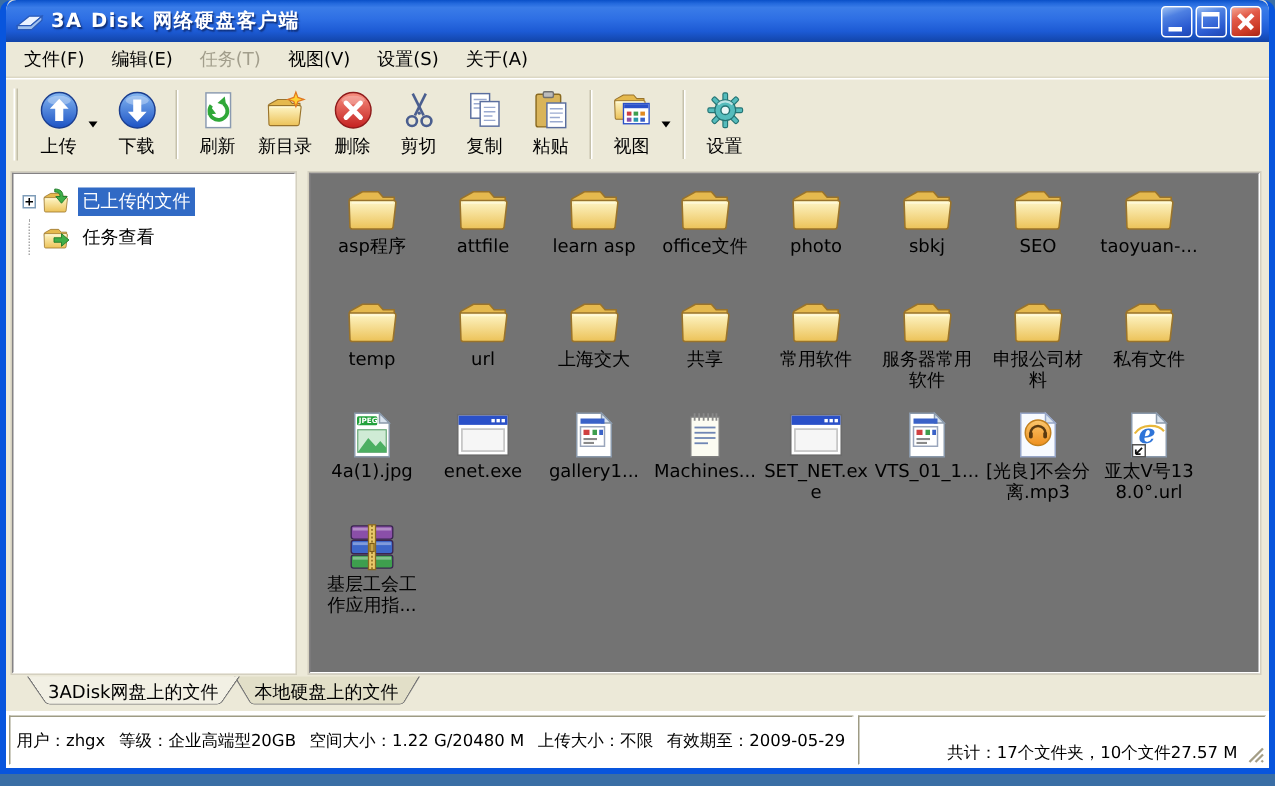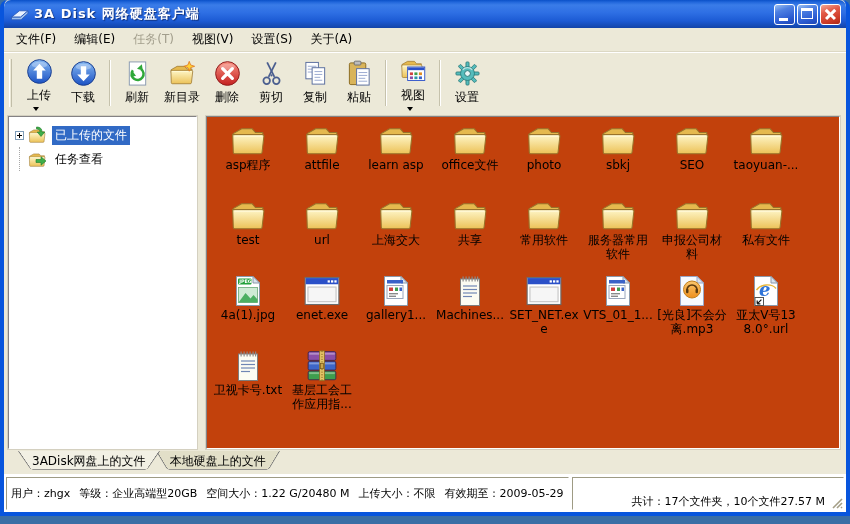--- a/index.html
+++ b/index.html
@@ -26,33 +26,33 @@
   .g-x::before { transform:rotate(45deg); } .g-x::after { transform:rotate(-45deg); }
   
   .menubar { flex:0 0 23px; display:flex; align-items:center; background:#ECE9D8; padding-left:3px;
     border-bottom:1px solid #DCD8C4; }
   .menu-item { padding:3px 9px; cursor:default; }
   .menu-item.disabled { color:#A29E8C; }
   
   .toolbar { flex:0 0 60px; display:flex; align-items:center; background:#ECE9D8;
     border-top:1px solid #FFF; padding:2px 2px; }
   .tbgrip { width:3px; height:48px; border-left:1px solid #FFF; border-right:1px solid #C2BEA8; margin:0 5px 0 3px; }
-  .tbbtn { display:flex; flex-direction:column; align-items:center; cursor:default;font-family:Liberation Serif, serif; }
+  .tbbtn { display:flex; flex-direction:row; align-items:center; cursor:default;font-family:Liberation Serif, serif; }
   .tbbtn .col { display:flex; flex-direction:column; align-items:center; padding:3px 5px; min-width:44px; }
   .tbbtn svg { width:27px; height:27px; }
   .tblabel { margin-top:2px; white-space:nowrap; }
   .dd { width:0; height:0; border-left:3.5px solid transparent; border-right:3.5px solid transparent;
     border-top:4px solid #000; margin:0 4px 0 -2px; align-self:center; }
   .tbsep { width:2px; height:46px; border-left:1px solid #C6C2AC; border-right:1px solid #FFF; margin:0 4px; }
   
   .content { flex:1; display:flex; padding:3px 6px 2px 4px; min-height:0; }
   .tree-panel { width:189px; flex:0 0 189px; background:#fff; overflow:hidden;
     border:1px solid; border-color:#848284 #FFF #FFF #848284; outline:1px solid #D4D0C0; padding:6px 2px; }
   .splitter { width:9px; flex:0 0 9px; }
-  .files-panel { flex:1; background:#c2410c; overflow:hidden;
+  .files-panel { flex:1; background:#737373; overflow:hidden;
     border:1px solid; border-color:#848284 #FFF #FFF #848284; outline:1px solid #D4D0C0; padding:8px 0 0 4px; }
   
   .titem { display:flex; align-items:center; height:24px; cursor:default; }
   .expander { width:9px; height:9px; border:1px solid #7E9CB8; background:#fff; position:relative; margin:0 4px 0 4px; flex:0 0 9px; }
   .expander::before { content:""; position:absolute; left:1px; top:3px; width:5px; height:1px; background:#000; }
   .expander::after { content:""; position:absolute; left:3px; top:1px; width:1px; height:5px; background:#000; }
   .tree-dot { width:9px; margin:0 4px; flex:0 0 9px; height:100%; border-right:1px dotted #A8A8A8; margin-right:4px;
     transform:translateX(-4px); }
   .titem svg { width:20px; height:18px; margin-right:4px; flex:0 0 20px; }
   .tlabel { padding:1px 3px; white-space:nowrap; }
@@ -470,21 +470,21 @@
         <div class="cell">
             <svg>
               <use href="#i-folder"></use>
             </svg>
             <div class="flabel">taoyuan-...</div>
           </div>
         <div class="cell">
             <svg>
               <use href="#i-folder"></use>
             </svg>
-            <div class="flabel">test</div>
+            <div class="flabel">temp</div>
           </div>
         <div class="cell">
             <svg>
               <use href="#i-folder"></use>
             </svg>
             <div class="flabel">url</div>
           </div>
         <div class="cell">
             <svg>
               <use href="#i-folder"></use>
@@ -561,26 +561,20 @@
             <svg>
               <use href="#i-mp3"></use>
             </svg>
             <div class="flabel">[光良]不会分离.mp3</div>
           </div>
         <div class="cell">
             <svg>
               <use href="#i-url"></use>
             </svg>
             <div class="flabel">亚太V号138.0°.url</div>
-          </div>
-        <div class="cell">
-            <svg>
-              <use href="#i-txt"></use>
-            </svg>
-            <div class="flabel">卫视卡号.txt</div>
           </div>
         <div class="cell">
             <svg>
               <use href="#i-rar"></use>
             </svg>
             <div class="flabel">基层工会工作应用指...</div>
           </div>
       </div>
     </div>
   </div>

